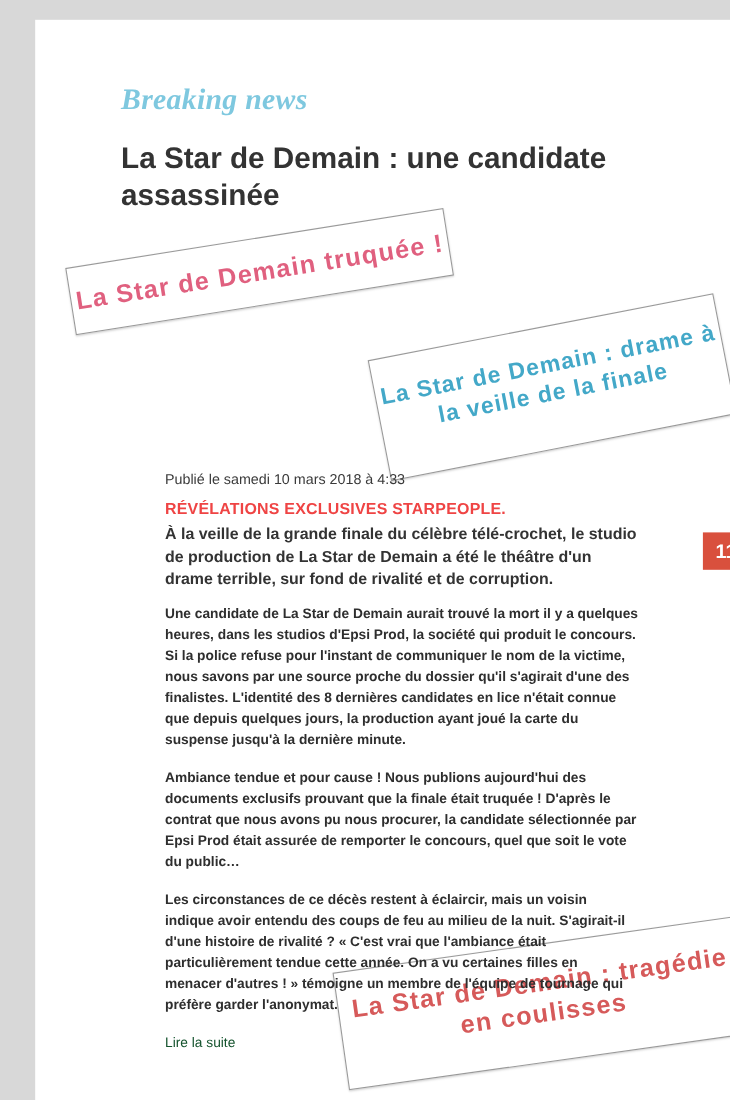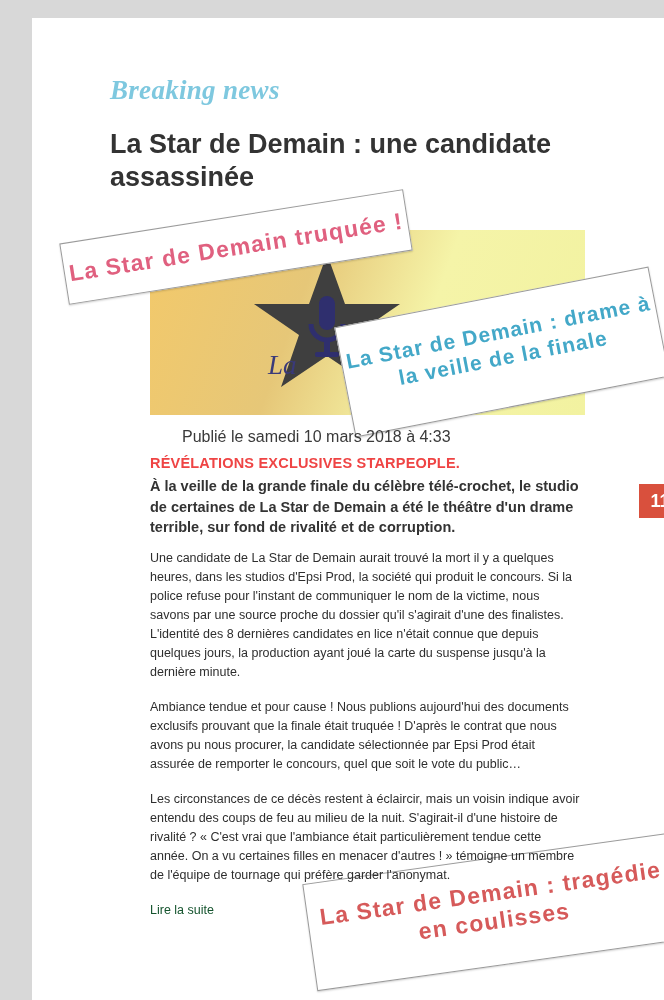--- a/index.html
+++ b/index.html
@@ -116,23 +116,22 @@
     font-size: 23px;
     padding-top: 20px;
     letter-spacing: 1.2px;
   }
 
   
   .pubdate {
     position: absolute;
     left: 118px;
     top: 410px;
-    font-size: 16px;
+    font-size: 13px;
     color: #3a3a3a;
-    margin-left: 32px;
   }
   .kicker {
     position: absolute;
     left: 118px;
     top: 437px;
     font-size: 14.5px;
     font-weight: bold;
     color: #ef4444;
     letter-spacing: 0.2px;
   }
@@ -150,20 +149,21 @@
     position: absolute;
     left: 118px;
     top: 531px;
     width: 430px;
     font-size: 12.5px;
     color: #2e2e2e;
     line-height: 1.52;
   }
   .body p {
     margin: 0 0 16px 0;
+    font-weight: bold;
   }
   .readmore {
     color: #14532d;
     font-size: 12.5px;
     text-decoration: none;
     display: inline-block;
   }
 
   
   .pagenum {
@@ -182,40 +182,28 @@
   }
 </style>
 </head>
 <body>
 
 <div class="page">
 
   <div class="breaking">Breaking news</div>
   <h1 class="headline">La Star de Demain : une candidate assassinée</h1>
 
-  <div class="imgblock">
-    <svg class="star-logo" viewBox="0 0 165 150">
-      <polygon points="82,2 100,52 155,52 110,83 128,135 82,104 36,135 54,83 9,52 64,52" fill="#3f3f3f"></polygon>
-      <g fill="#2f2f6e">
-        <rect x="74" y="44" width="16" height="34" rx="8"></rect>
-        <path d="M66 72 a16 16 0 0 0 32 0" fill="none" stroke="#2f2f6e" stroke-width="5"></path>
-        <rect x="79" y="86" width="6" height="16"></rect>
-        <rect x="70" y="100" width="24" height="5" rx="2"></rect>
-      </g>
-    </svg>
-    <div class="logo-text">La</div>
-  </div>
 
   <div class="sticker sticker-1">La Star de Demain truquée !</div>
   <div class="sticker sticker-2">La Star de Demain : drame à la veille de la finale</div>
   <div class="sticker sticker-3">La Star de Demain : tragédie en coulisses</div>
 
   <div class="pubdate">Publié le samedi 10 mars 2018 à 4:33</div>
   <div class="kicker">RÉVÉLATIONS EXCLUSIVES STARPEOPLE.</div>
-  <div class="lead">À la veille de la grande finale du célèbre télé-crochet, le studio de certaines de La Star de Demain a été le théâtre d'un drame terrible, sur fond de rivalité et de corruption.</div>
+  <div class="lead">À la veille de la grande finale du célèbre télé-crochet, le studio de production de La Star de Demain a été le théâtre d'un drame terrible, sur fond de rivalité et de corruption.</div>
 
   <div class="body">
     <p>Une candidate de La Star de Demain aurait trouvé la mort il y a quelques heures, dans les studios d'Epsi Prod, la société qui produit le concours. Si la police refuse pour l'instant de communiquer le nom de la victime, nous savons par une source proche du dossier qu'il s'agirait d'une des finalistes. L'identité des 8 dernières candidates en lice n'était connue que depuis quelques jours, la production ayant joué la carte du suspense jusqu'à la dernière minute.</p>
     <p>Ambiance tendue et pour cause ! Nous publions aujourd'hui des documents exclusifs prouvant que la finale était truquée ! D'après le contrat que nous avons pu nous procurer, la candidate sélectionnée par Epsi Prod était assurée de remporter le concours, quel que soit le vote du public…</p>
     <p>Les circonstances de ce décès restent à éclaircir, mais un voisin indique avoir entendu des coups de feu au milieu de la nuit. S'agirait-il d'une histoire de rivalité ? « C'est vrai que l'ambiance était particulièrement tendue cette année. On a vu certaines filles en menacer d'autres ! » témoigne un membre de l'équipe de tournage qui préfère garder l'anonymat.</p>
     <a href="#" class="readmore">Lire la suite</a>
   </div>
 
   <div class="pagenum">11</div>
 

